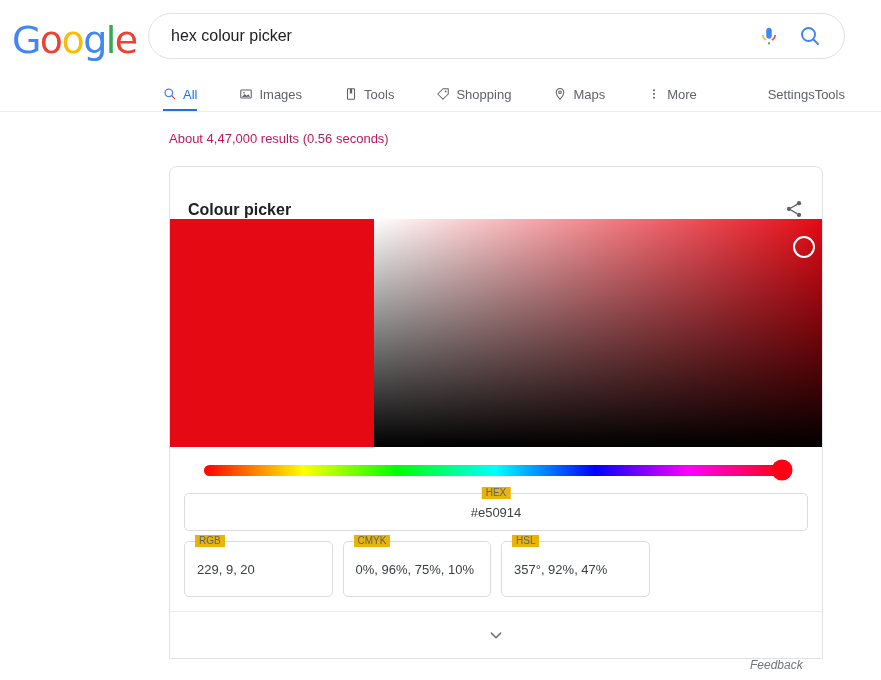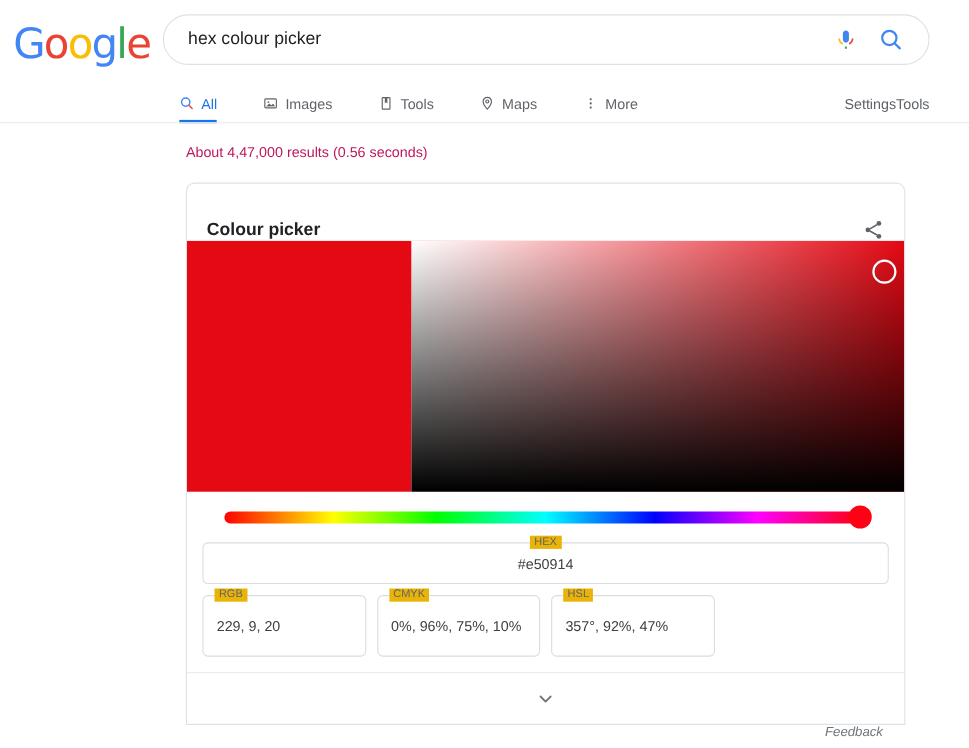--- a/index.html
+++ b/index.html
@@ -340,20 +340,27 @@
       </div>
 
       <div class="nav-tab">
         <svg width="14" height="14" viewBox="0 0 24 24">
           <rect x="6" y="3" width="12" height="18" rx="1" fill="none" stroke="#5f6368" stroke-width="1.8"></rect>
           <path d="M10 3 L10 12 L12 10.2 L14 12 L14 3" fill="#5f6368"></path>
         </svg>
         <span>Tools</span>
       </div>
 
+      <div class="nav-tab">
+        <svg width="14" height="14" viewBox="0 0 24 24">
+          <path d="M3 12 L12 3 L21 3 L21 12 L12 21 Z" fill="none" stroke="#5f6368" stroke-width="1.8" stroke-linejoin="round"></path>
+          <circle cx="16.5" cy="7.5" r="1.5" fill="#5f6368"></circle>
+        </svg>
+        <span>Shopping</span>
+      </div>
 
       <div class="nav-tab">
         <svg width="14" height="14" viewBox="0 0 24 24">
           <path d="M12 2.5c-3.6 0-6.5 2.9-6.5 6.5 0 4.9 6.5 12 6.5 12s6.5-7.1 6.5-12c0-3.6-2.9-6.5-6.5-6.5z" fill="none" stroke="#5f6368" stroke-width="1.8"></path>
           <circle cx="12" cy="9" r="2.3" fill="none" stroke="#5f6368" stroke-width="1.8"></circle>
         </svg>
         <span>Maps</span>
       </div>
 
       <div class="nav-tab">

